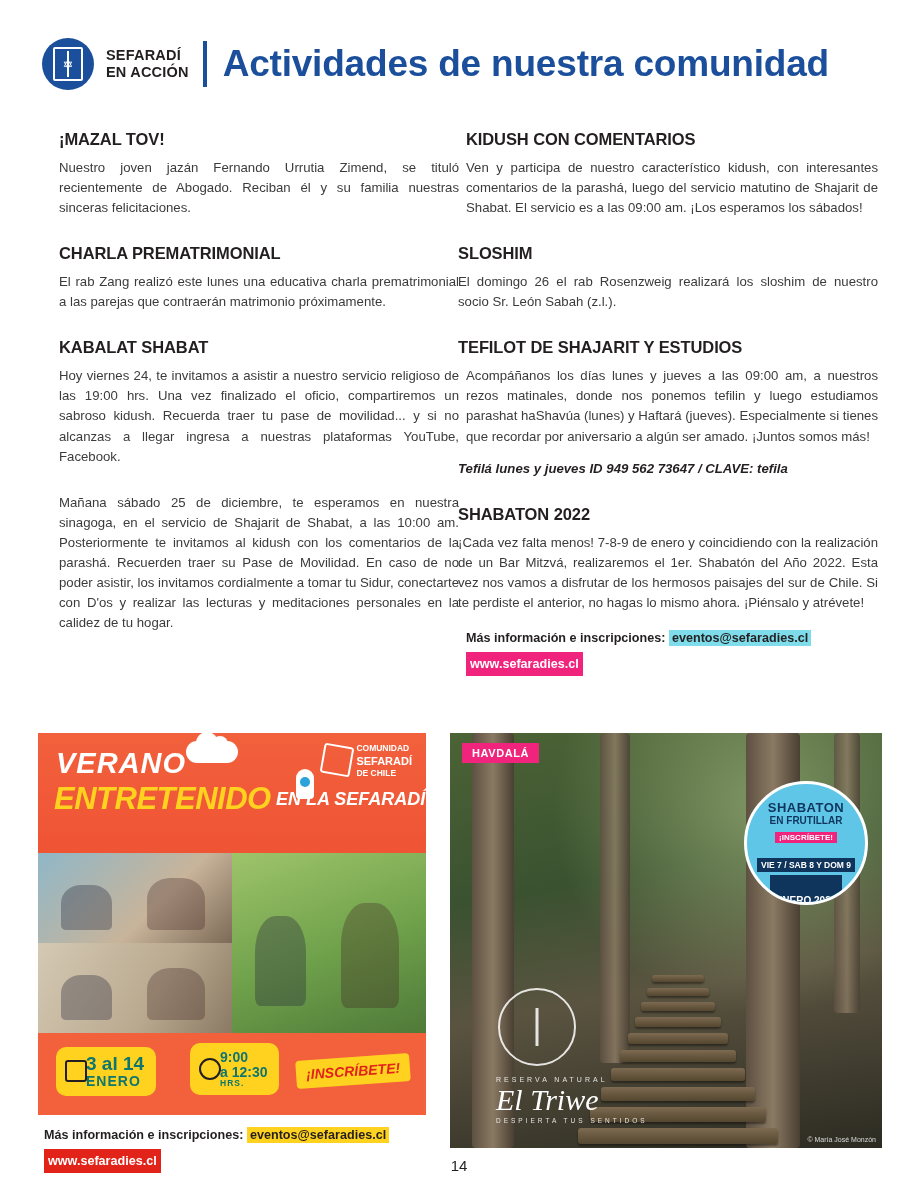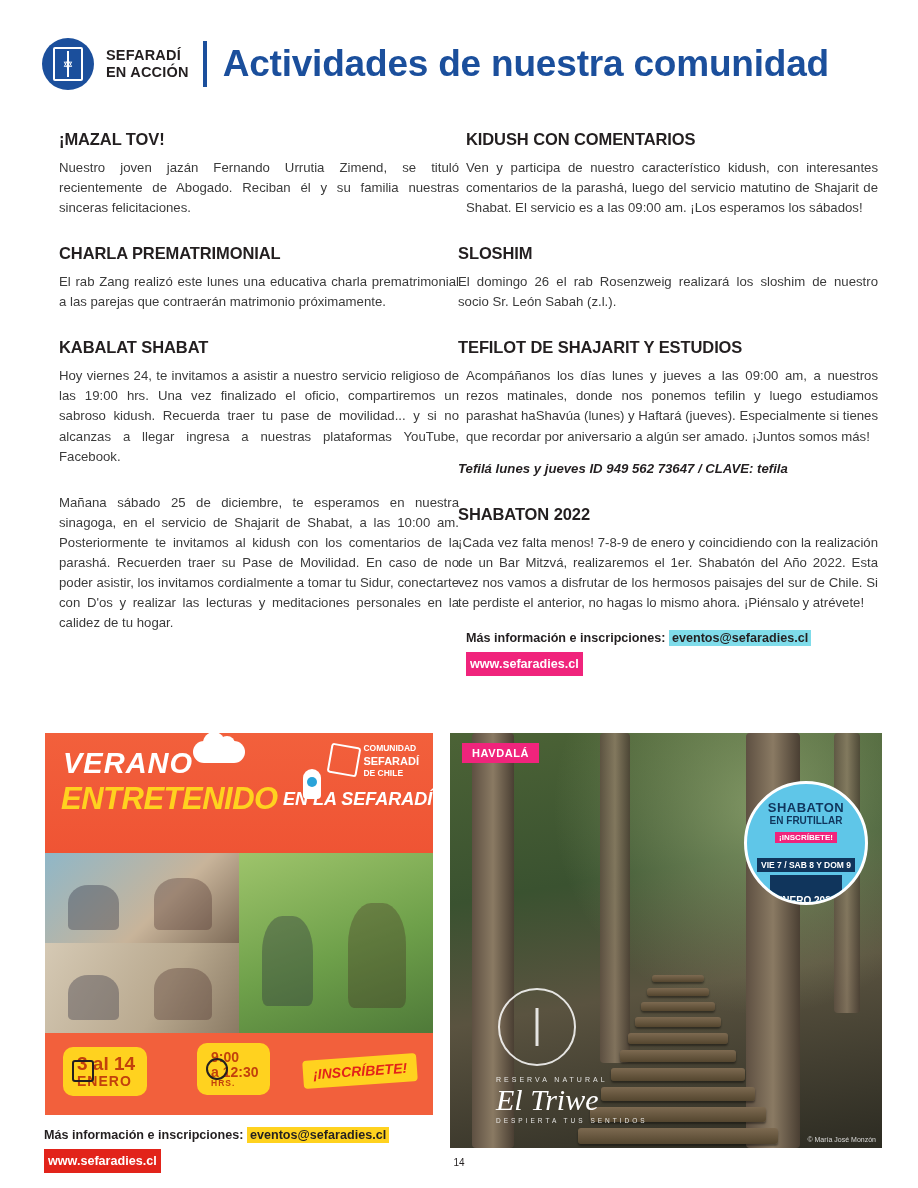--- a/index.html
+++ b/index.html
@@ -150,21 +150,21 @@
     background: #e2231a;
     color: #ffffff;
     padding: 1px 4px;
     display: inline-block;
     margin-top: 3px;
   }
 
   
   .flyer-left {
     position: absolute;
-    left: 45px;
+    left: 38px;
     top: 733px;
     width: 388px;
     height: 382px;
     overflow: hidden;
     background: #ef5d3c;
   }
   .fl-top {
     position: relative;
     height: 120px;
     background: linear-gradient(180deg,#f2603c 0%, #ef5434 100%);
@@ -277,22 +277,22 @@
   }
   .fl-bottom {
     position: relative;
     height: 82px;
     background: #f2603c;
   }
   .chip {
     position: absolute;
     background: #ffd21f;
     border-radius: 10px;
-    padding: 7px 12px 7px 14px;
-    color: #c2410c;
+    padding: 7px 12px 7px 30px;
+    color: #0f766e;
     font-weight: bold;
     line-height: 1.05;
   }
   .chip .ic {
     position: absolute;
     left: 9px; top: 50%;
     transform: translateY(-50%);
     width: 18px; height: 18px;
     border: 2px solid #231f20;
     border-radius: 3px;
@@ -427,21 +427,21 @@
     bottom: 5px;
     color: rgba(255,255,255,.8);
     font-size: 7px;
   }
 
   .page-num {
     position: absolute;
     left: 0; right: 0;
     top: 1157px;
     text-align: center;
-    font-size: 10px;
+    font-size: 15px;
     color: #231f20;
   }
 </style>
 </head>
 <body>
 
 <div class="page">
 
   <div class="header">
     <div class="logo-badge">

